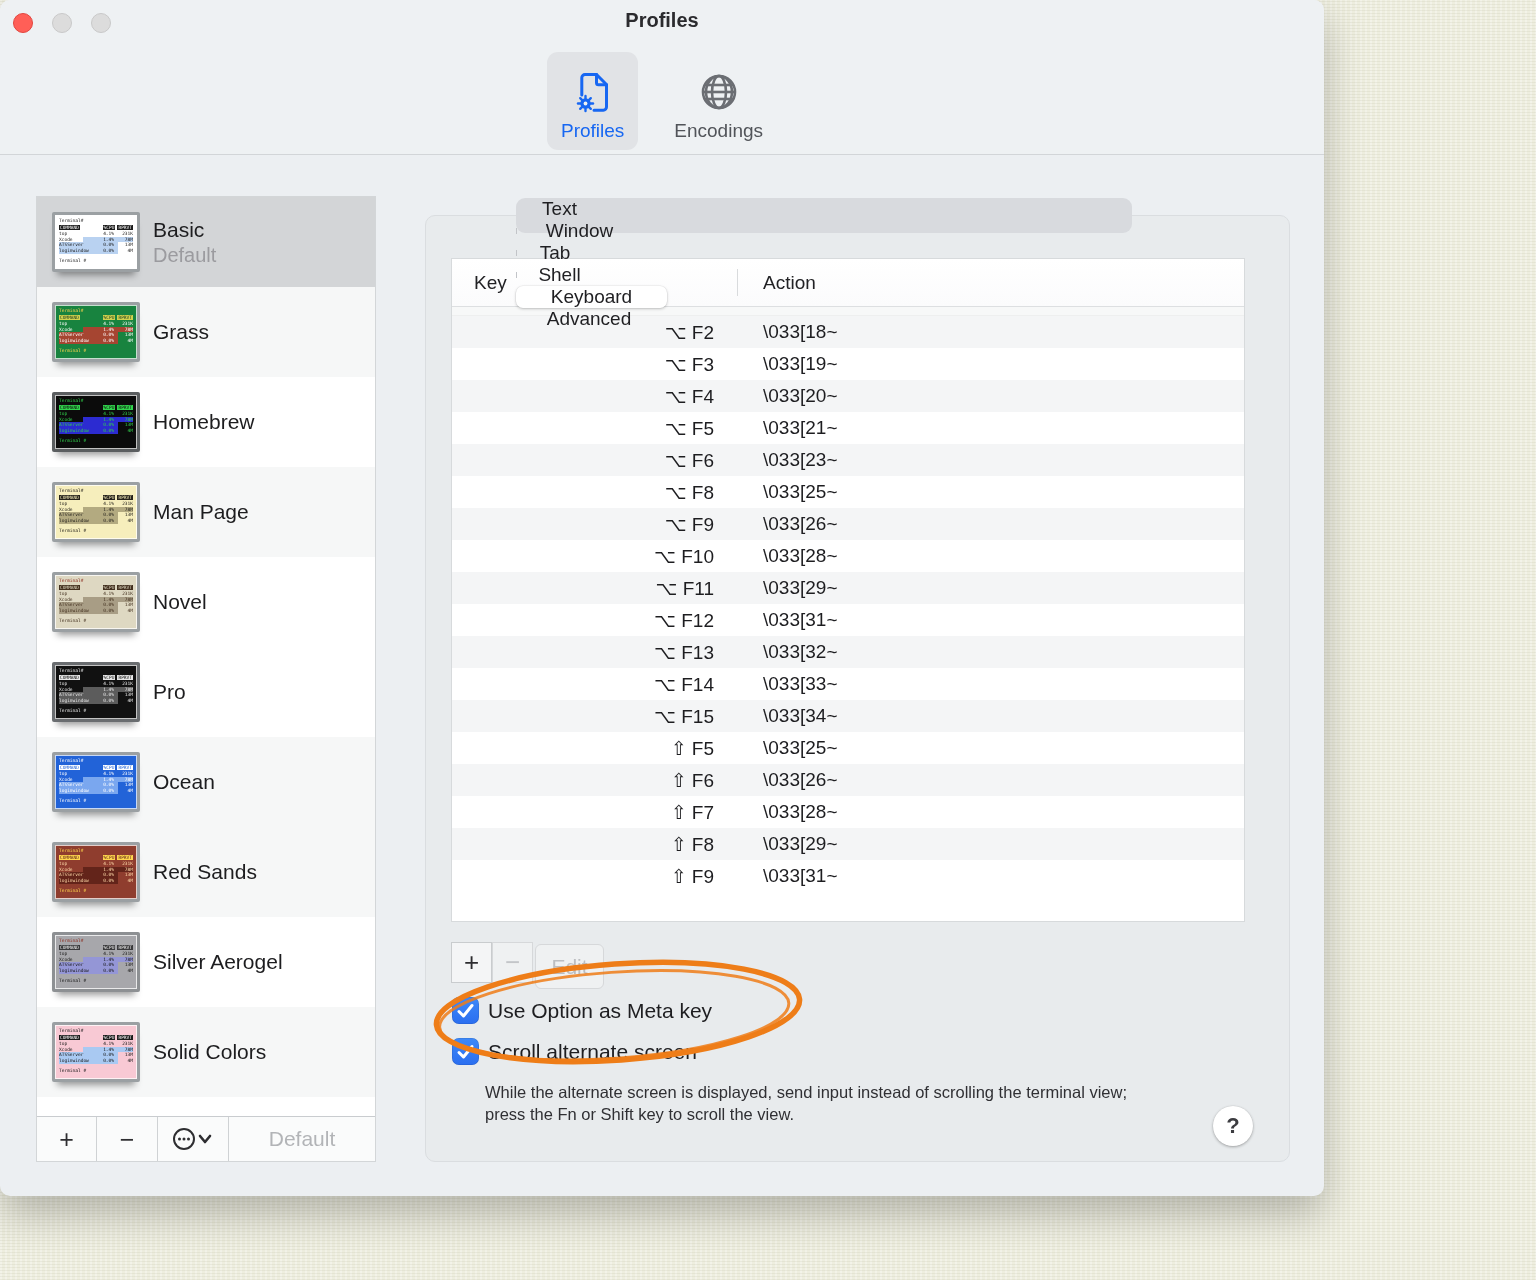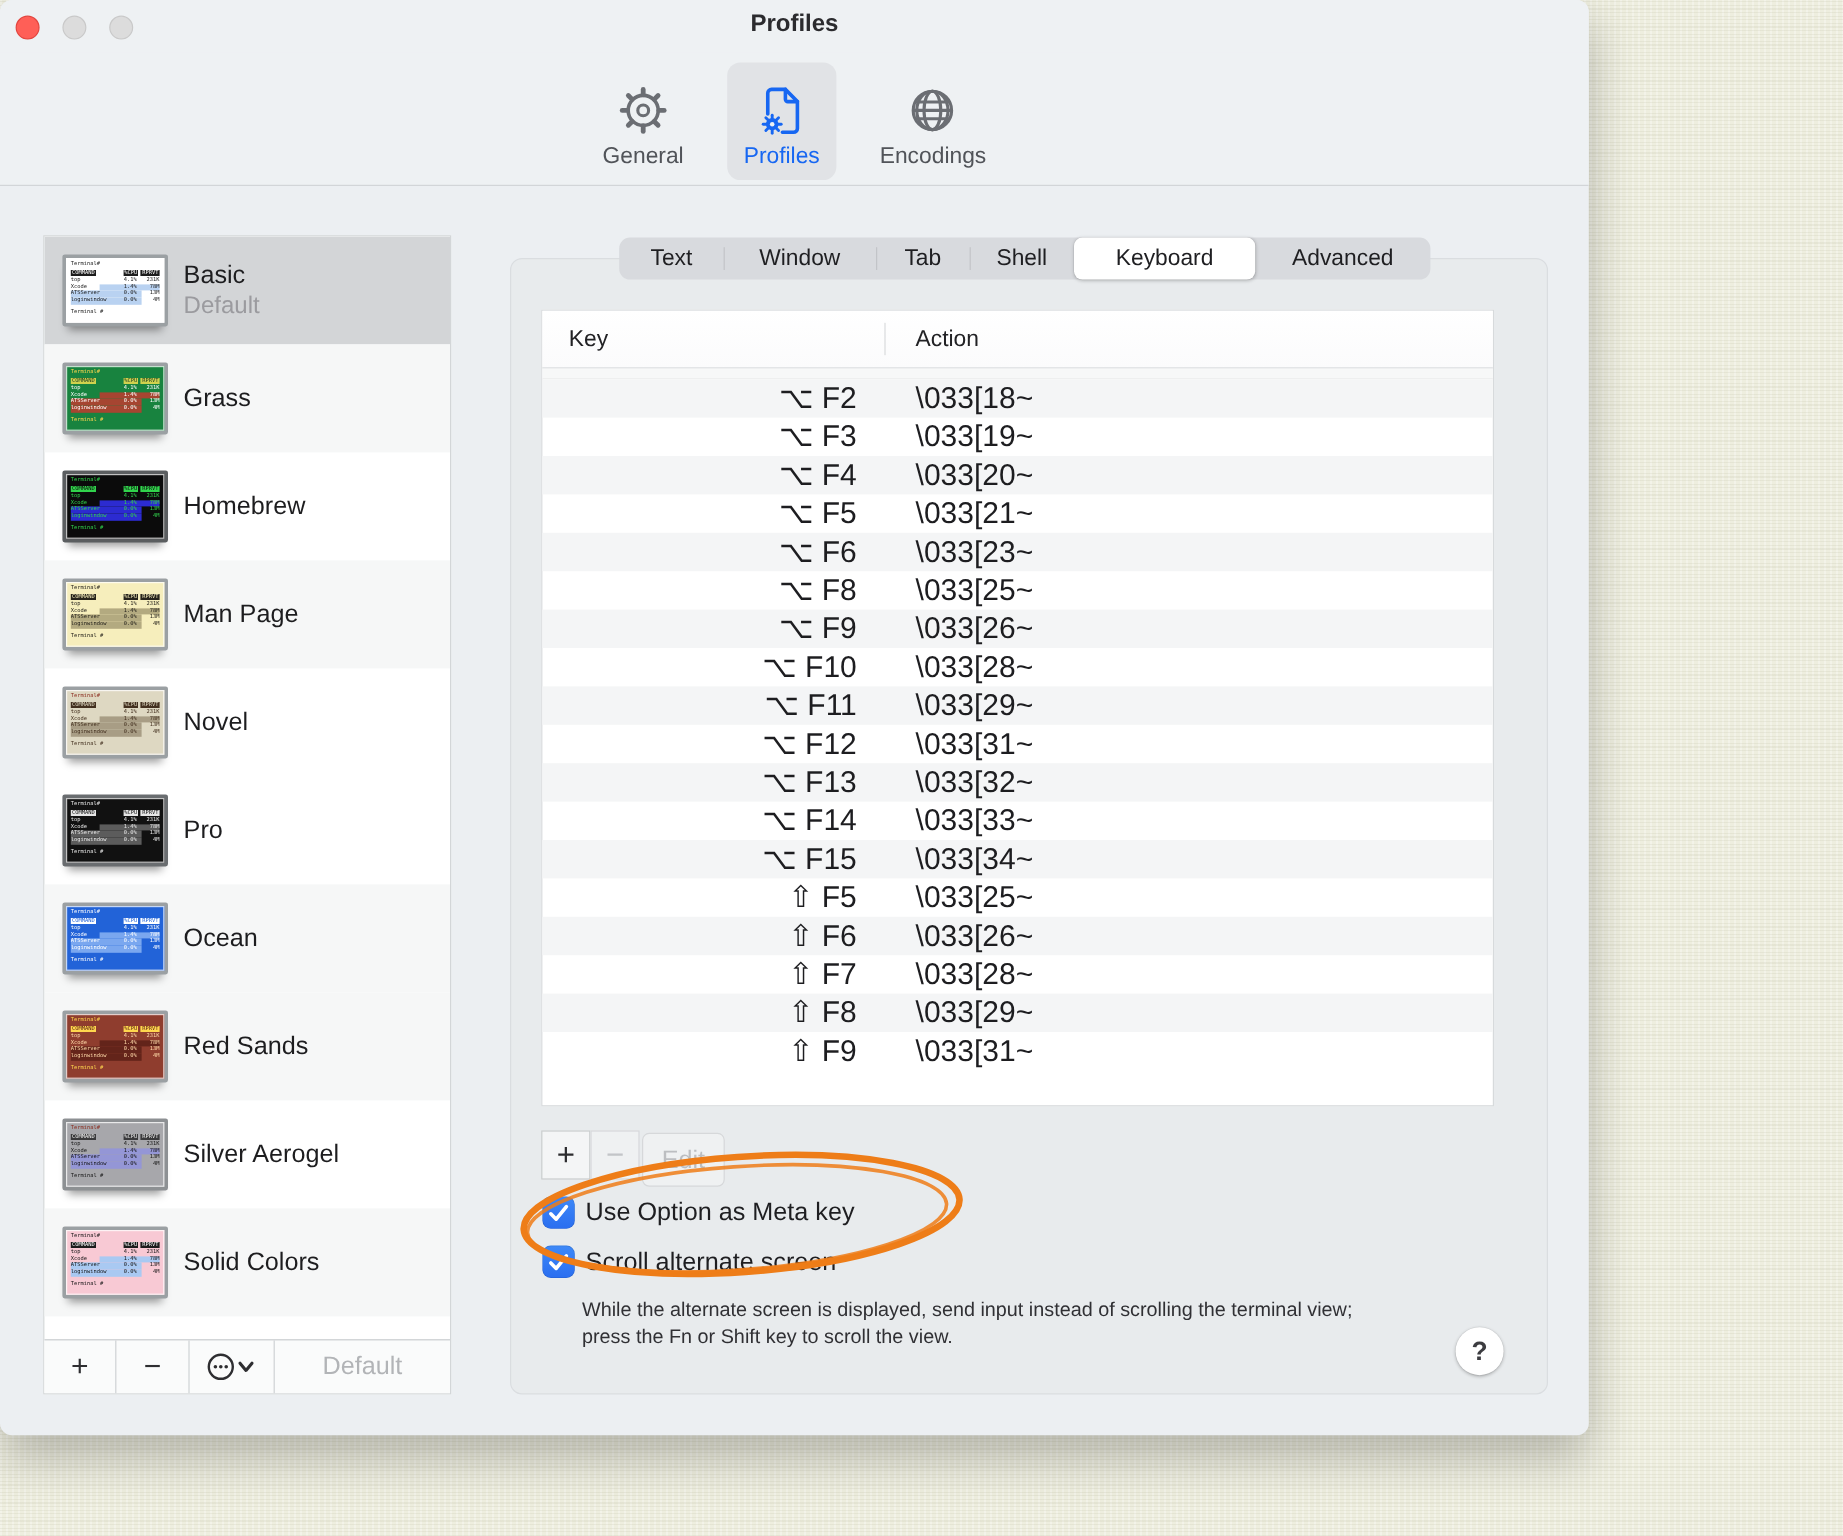--- a/index.html
+++ b/index.html
@@ -63,37 +63,37 @@
     border-top:1px solid #c9cccf;display:flex;}
   .sf-btn{border-right:1px solid #cfd2d4;display:flex;align-items:center;justify-content:center;
     font-size:25px;color:#2e2e31;box-sizing:border-box;}
   .sf-add{width:60px;}
   .sf-remove{width:61px;color:#2e2e31;}
   .sf-menu{width:71px;}
   .sf-default{flex:1;border-right:none;font-size:21px;color:#b2b4b7;}
   
   .panel{position:absolute;left:425px;top:215px;width:865px;height:947px;
     background:#e8ebed;border:1px solid #dadde0;border-radius:10px;box-sizing:border-box;}
-  .tabs{position:absolute;left:516px;top:198px;width:676px;height:35px;background:#d8dade;
-    border-radius:9px;display:flex;align-items:stretch;z-index:3;}
+  .tabs{position:absolute;left:516px;top:198px;width:616px;height:35px;background:#d8dade;
+    border-radius:9px;display:flex;align-items:stretch;z-index:3;flex-direction:column;}
   .seg{display:flex;align-items:center;justify-content:center;font-size:19px;color:#1f1f22;position:relative;}
   .seg:not(.selected):not(:first-child)::before{content:"";position:absolute;left:0;top:8px;bottom:8px;width:1px;background:#c2c4c8;}
   .seg.selected{background:#ffffff;border-radius:7px;box-shadow:0 1px 3px rgba(0,0,0,.22), 0 0 0 0.5px rgba(0,0,0,.06);}
   .seg.selected::before{display:none;}
   .seg.selected + .seg::before{display:none;}
   
   .kv-table{position:absolute;left:451px;top:258px;width:794px;height:664px;
     background:#ffffff;border:1px solid #d7dadc;box-sizing:border-box;z-index:1;}
   .kv-head{height:47px;display:flex;align-items:center;border-bottom:1px solid #dddfe1;
     background:linear-gradient(#ffffff,#fbfbfc);position:relative;}
   .kv-head .h-key{width:285px;padding-left:22px;box-sizing:border-box;font-size:19px;color:#222225;}
   .kv-head .h-action{padding-left:26px;font-size:19px;color:#222225;}
   .h-divider{position:absolute;left:285px;top:10px;bottom:10px;width:1px;background:#d9dbdd;}
   .kv-sliver{height:8px;background:#f7f8f8;border-bottom:1px solid #eeefef;}
-  .kv-row{height:32px;display:flex;align-items:center;font-size:25px;color:#1d1d20;}
+  .kv-row{height:32px;display:flex;align-items:center;font-size:19px;color:#1d1d20;}
   .kv-row:nth-child(odd){background:#f4f5f6;}
   .kv-key{width:285px;text-align:right;padding-right:23px;box-sizing:border-box;}
   .kv-action{padding-left:26px;}
   
   .row-actions{position:absolute;left:451px;top:942px;display:flex;z-index:1;}
   .sq-btn{width:41px;height:41px;background:#f4f5f6;border:1px solid #c9ccce;box-sizing:border-box;
     display:flex;align-items:center;justify-content:center;font-size:26px;color:#2c2c2f;}
   .sq-btn.disabled{color:#c3c5c8;border-color:#d6d8da;background:#eff1f2;}
   .edit-btn{width:69px;height:45px;margin-left:2px;margin-top:2px;background:#eff1f2;
     border:1px solid #d6d8da;border-radius:6px;box-sizing:border-box;
@@ -114,39 +114,20 @@
 
 <div class="window">
   <div class="titlebar">
     <div class="traffic tl-close"></div>
     <div class="traffic tl-min"></div>
     <div class="traffic tl-zoom"></div>
     <div class="win-title">Profiles</div>
   </div>
 
   <div class="toolbar" id="toolbar-items">
-      <div class="tb-item">
-        <span class="tb-icon">
-          <svg width="46" height="46" viewBox="0 0 46 46" fill="none" stroke="#6b6e73">
-            <circle cx="23" cy="23" r="12.5" stroke-width="3"></circle>
-            <circle cx="23" cy="23" r="4.5" stroke-width="2.6"></circle>
-            <g stroke-width="4" stroke-linecap="round">
-              <line x1="36" y1="23" x2="40.5" y2="23"></line>
-              <line x1="32.2" y1="32.2" x2="35.4" y2="35.4"></line>
-              <line x1="23" y1="36" x2="23" y2="40.5"></line>
-              <line x1="13.8" y1="32.2" x2="10.6" y2="35.4"></line>
-              <line x1="10" y1="23" x2="5.5" y2="23"></line>
-              <line x1="13.8" y1="13.8" x2="10.6" y2="10.6"></line>
-              <line x1="23" y1="10" x2="23" y2="5.5"></line>
-              <line x1="32.2" y1="13.8" x2="35.4" y2="10.6"></line>
-            </g>
-          </svg>
-        </span>
-        <span class="tb-label">General</span>
-      </div>
       <div class="tb-item selected">
         <span class="tb-icon">
           <svg width="46" height="46" viewBox="0 0 46 46" fill="none">
             <path d="M15 5.5 h11.5 l10 10 V38 a3.2 3.2 0 0 1 -3.2 3.2 H24 M15 5.5 a3.2 3.2 0 0 0 -3.2 3.2 V26" stroke="#1767f2" stroke-width="3" stroke-linecap="round"></path>
             <path d="M26.5 5.5 v8.2 a2 2 0 0 0 2 2 h8" stroke="#1767f2" stroke-width="3" stroke-linecap="round"></path>
             <g stroke="#1767f2" stroke-width="2.4" stroke-linecap="round">
               <line x1="15.5" y1="27" x2="15.5" y2="42"></line>
               <line x1="8" y1="34.5" x2="23" y2="34.5"></line>
               <line x1="10.2" y1="29.2" x2="20.8" y2="39.8"></line>
               <line x1="10.2" y1="39.8" x2="20.8" y2="29.2"></line>

